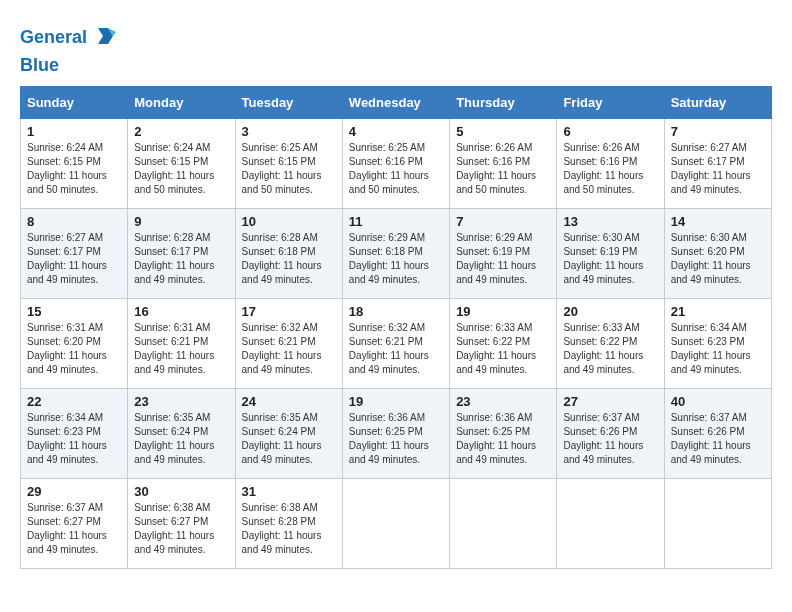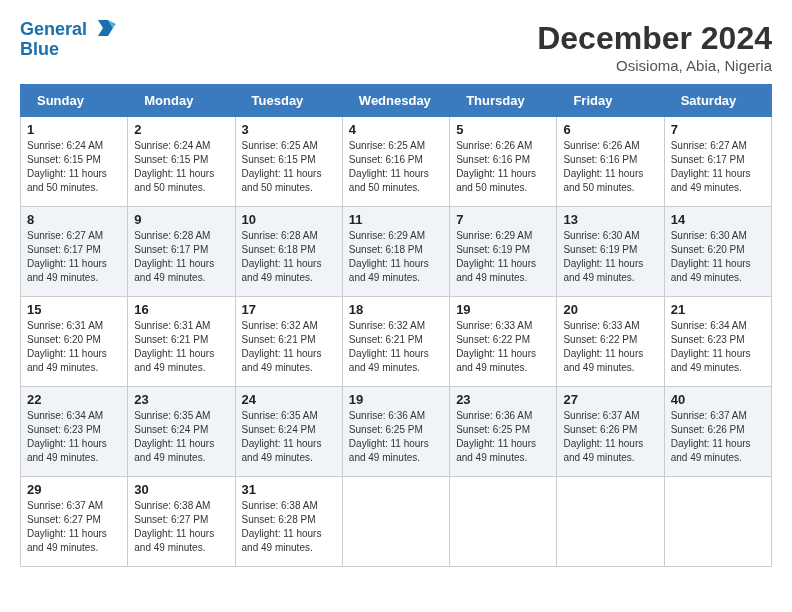--- a/index.html
+++ b/index.html
@@ -18,20 +18,21 @@
     }
     .logo {
       display: flex;
       align-items: center;
     }
     .logo-text {
       font-size: 18px;
       font-weight: bold;
       color: #333;
       line-height: 1.1;
+      margin-top: 8px;
     }
     .logo-text span {
       color: #1a6faf;
     }
     .logo-icon {
       width: 22px;
       height: 22px;
       margin-left: 2px;
       margin-top: -2px;
     }
@@ -48,21 +49,21 @@
       color: #555;
     }
     .calendar {
       width: 100%;
       border-collapse: collapse;
       font-size: 11px;
     }
     .calendar thead th {
       background: #3a7abf;
       color: #fff;
-      padding: 8px 16px;
+      padding: 8px 6px;
       text-align: left;
       font-size: 13px;
       font-weight: bold;
       border: 1px solid #3a7abf;
     }
     .calendar tbody td {
       border: 1px solid #ccc;
       vertical-align: top;
       padding: 5px 6px;
       width: 14.28%;
@@ -101,24 +102,20 @@
             <polygon points="4,18 14,18 19,10 14,2 4,2 9,10" fill="#1a6faf"></polygon>
             <polygon points="14,2 19,10 22,6" fill="#4ab0e0"></polygon>
           </svg>
         </div>
       </div>
       <div class="logo-text">
         <span style="color:#1a6faf;">Blue</span>
       </div>
     </div>
   </div>
-  <div class="title-section">
-    <div class="month-title">December 2024</div>
-    <div class="location">Osisioma, Abia, Nigeria</div>
-  </div>
 </div>
 
 <table class="calendar">
   <thead>
     <tr id="header-row">
         <th>Sunday</th>
         <th>Monday</th>
         <th>Tuesday</th>
         <th>Wednesday</th>
         <th>Thursday</th>

